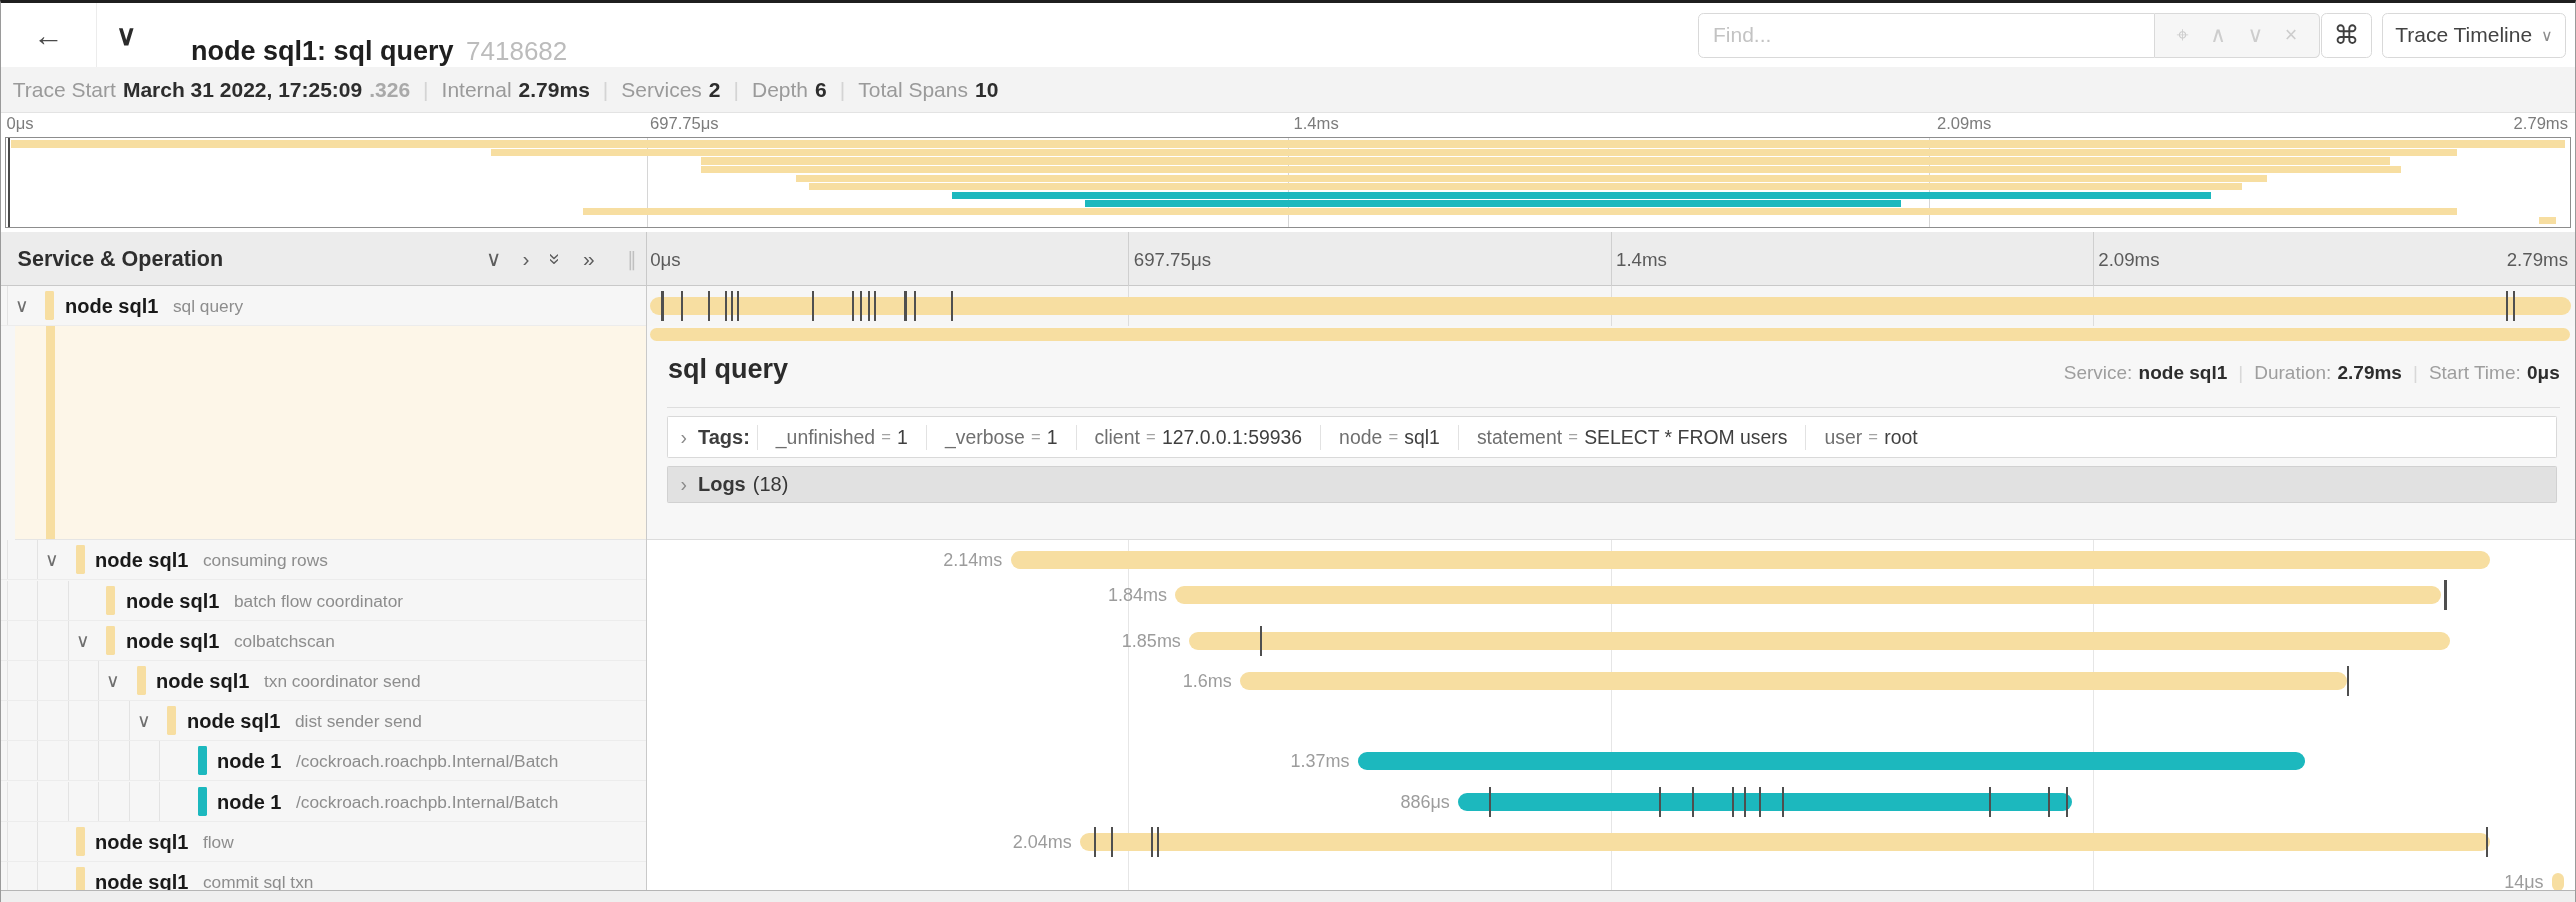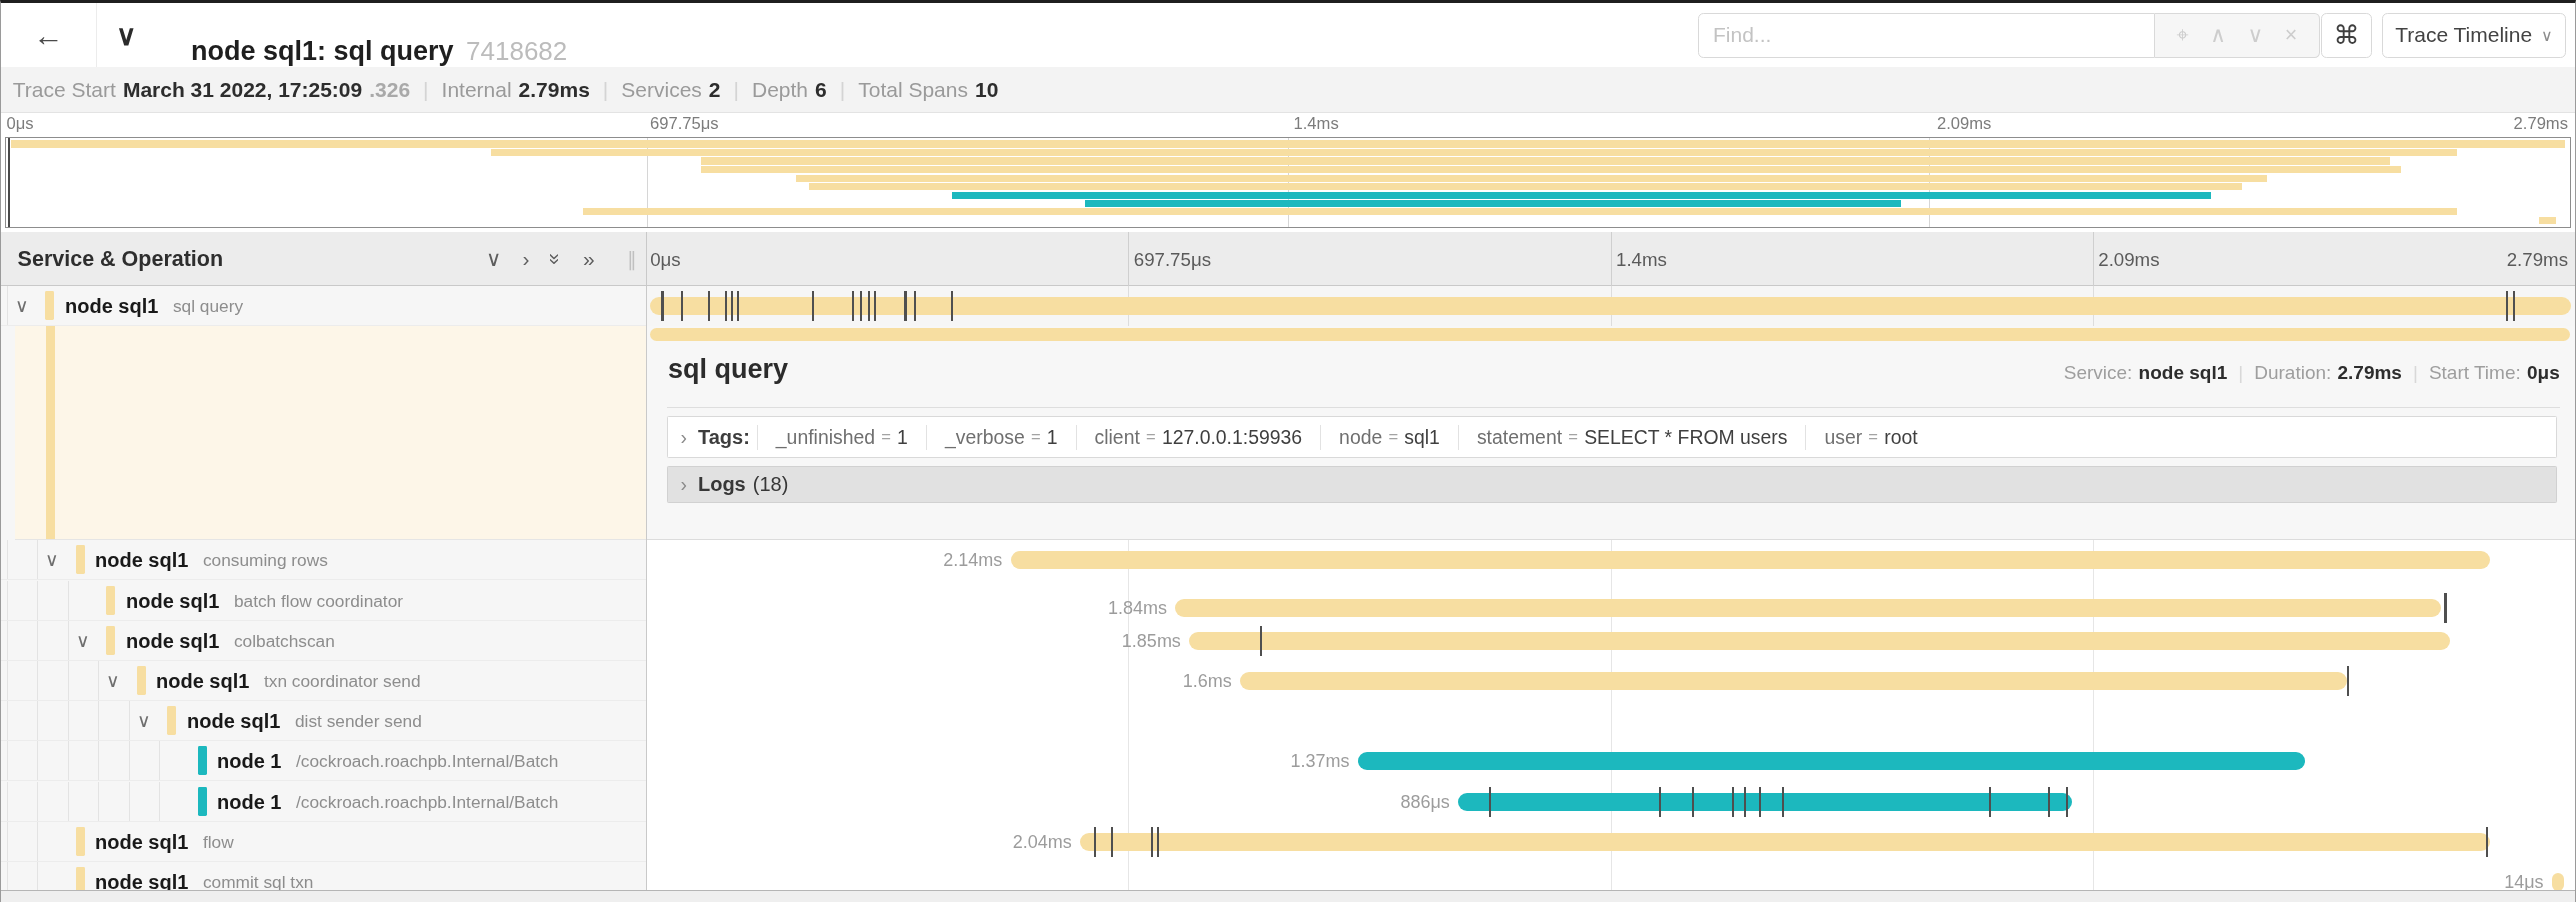--- a/index.html
+++ b/index.html
@@ -357,21 +357,21 @@
           <div class="logtick" style="left: 13.4%;"></div>
           <div class="logtick" style="left: 13.9%;"></div>
           <div class="logtick" style="left: 15.8%;"></div>
           <div class="logtick" style="left: 96.4%;"></div>
           <div class="logtick" style="left: 96.8%;"></div>
         </div>
         <div class="rrow" style="top: 254px; text-decoration: underline;">
           <div class="spanbar" style="left: 18.9%; width: 76.7%; background: rgb(247, 222, 161);"></div>
           <div class="durlabel" style="right: calc(81.1% + 8.3px);">2.14ms</div>
         </div>
-        <div class="rrow" style="top: 302px; margin-left: 9px;">
+        <div class="rrow" style="top: 289px; margin-left: 9px;">
           <div class="spanbar" style="left: 27.1%; width: 65.9%; background: rgb(247, 222, 161);"></div>
           <div class="logtick" style="left: 93.2%;"></div>
           <div class="durlabel" style="right: calc(72.9% + 8.3px);">1.84ms</div>
         </div>
         <div class="rrow" style="top: 335px; margin-left: 28px;">
           <div class="spanbar" style="left: 27.1%; width: 66.3%; background: rgb(247, 222, 161);"></div>
           <div class="logtick" style="left: 30.8%;"></div>
           <div class="durlabel" style="right: calc(72.9% + 8.3px);">1.85ms</div>
         </div>
         <div class="rrow" style="top: 375px;">

